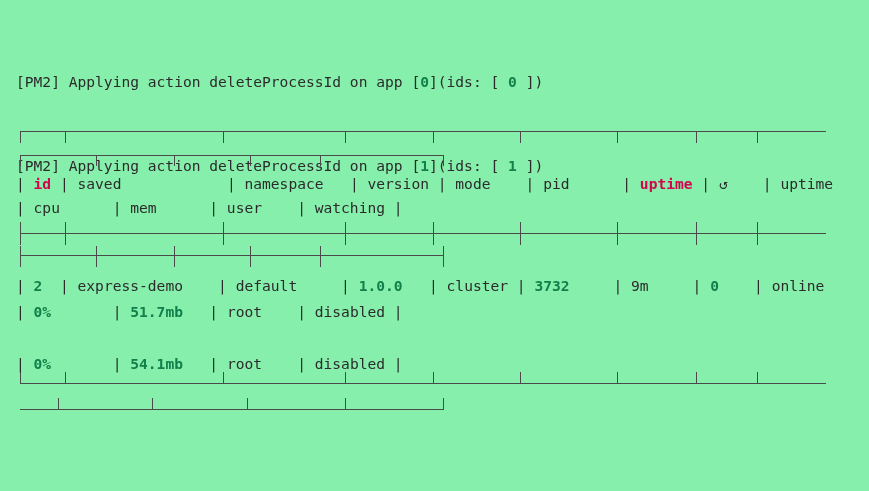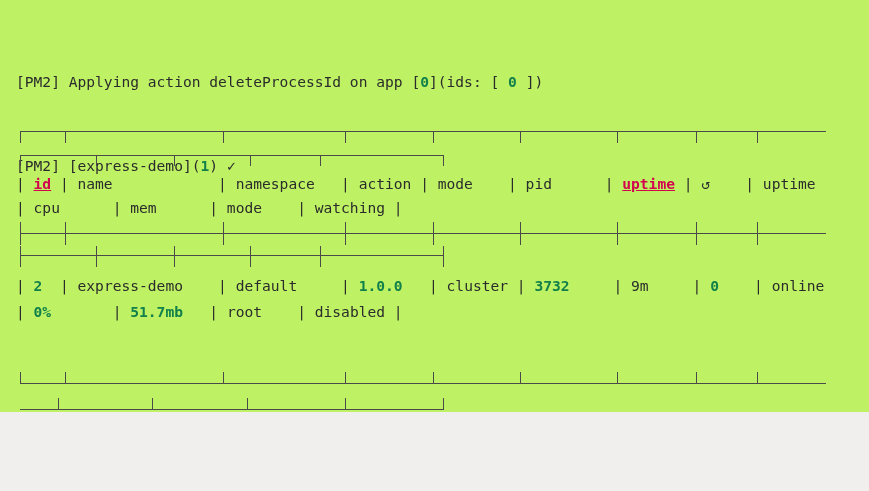--- a/index.html
+++ b/index.html
@@ -3,42 +3,42 @@
 <meta charset="utf-8">
 <style>
   html, body {
     margin: 0;
     padding: 0;
     background: #f0efed;
   }
   #screen {
     position: relative;
     width: 869px;
-    height: 412px;
-    background: #bef264;
+    height: 491px;
+    background: #86efac;
     overflow: hidden;
     font-family: "DejaVu Sans Mono", "Liberation Mono", monospace;
     font-size: 14.6px;
     line-height: 28px;
     color: #2b2b2b;
     -webkit-font-smoothing: antialiased;
   }
 
   .term {
     position: absolute;
     left: 16px;
     top: 12px;
     width: 845px;
     white-space: pre;
   }
 
   .line { height: 28px; white-space: pre; }
 
   .green  { color: #12804a; font-weight: 600; }
-  .red    { color: #d3044d; font-weight: 600; text-decoration: underline; }
+  .red    { color: #d3044d; font-weight: 600; }
   .dim    { color: #2b2b2b; }
 
   
   .rules { position: absolute; left: 0; top: 0; width: 869px; height: 491px; pointer-events: none; }
   .hline {
     position: absolute;
     height: 0;
     border-top: 1.4px solid #4a4a4a;
   }
   .tick {
@@ -64,21 +64,21 @@
     letter-spacing: -0.55px;
   }
 </style>
 </head>
 <body>
 
 <div id="screen">
 
   <div class="term">
     <div class="line" id="log-0"><span class="dim">[PM2] Applying action deleteProcessId on app [</span><span class="green">0</span><span class="dim">](ids: [ </span><span class="green">0</span><span class="dim"> ])</span></div>
-    <div class="line" id="log-3"><span class="dim">[PM2] [express-demo](</span><span class="green">1</span><span class="dim">) ✓</span></div>
+    <div class="line" id="log-2"><span class="dim">[PM2] Applying action deleteProcessId on app [</span><span class="green">1</span><span class="dim">](ids: [ </span><span class="green">1</span><span class="dim"> ])</span></div>
   </div>
 
   <div class="rules">
 
     <div class="hline" style="left:20px; top:131px; width:806px;"></div>
     <div class="tick" style="left:20px;  top:131px; height:12px;"></div>
     <div class="tick" style="left:65px;  top:131px; height:12px;"></div>
     <div class="tick" style="left:223px; top:131px; height:12px;"></div>
     <div class="tick" style="left:345px; top:131px; height:12px;"></div>
     <div class="tick" style="left:433px; top:131px; height:12px;"></div>
@@ -126,24 +126,25 @@
     <div class="tick" style="left:757px; top:372px; height:12px;"></div>
 
     <div class="hline" style="left:20px; top:409px; width:424px;"></div>
     <div class="tick" style="left:58px;  top:398px; height:12px;"></div>
     <div class="tick" style="left:152px; top:398px; height:12px;"></div>
     <div class="tick" style="left:247px; top:398px; height:12px;"></div>
     <div class="tick" style="left:345px; top:398px; height:12px;"></div>
     <div class="tick" style="left:443px; top:398px; height:12px;"></div>
   </div>
 
-  <div class="table-text line" id="thead-1" style="top:170px;"><span class="dim">| </span><span class="red">id</span><span class="dim"> | name            | namespace   | action | mode    | pid      | </span><span class="red">uptime</span><span class="dim"> | ↺    | uptime</span></div>
-  <div class="table-text line" id="thead-2" style="top:194px;"><span class="dim">| cpu      | mem      | mode    | watching |</span></div>
+  <div class="table-text line" id="thead-1" style="top:170px;"><span class="dim">| </span><span class="red">id</span><span class="dim"> | saved            | namespace   | version | mode    | pid      | </span><span class="red">uptime</span><span class="dim"> | ↺    | uptime</span></div>
+  <div class="table-text line" id="thead-2" style="top:194px;"><span class="dim">| cpu      | mem      | user    | watching |</span></div>
 
   <div class="table-text line" id="row-0-a" style="top:272px;"><span class="dim">| </span><span class="green">2</span><span class="dim">  | express-demo    | default     | </span><span class="green">1.0.0</span><span class="dim">   | cluster | </span><span class="green">3732</span><span class="dim">     | 9m     | </span><span class="green">0</span><span class="dim">    | online</span></div>
   <div class="table-text line" id="row-0-b" style="top:298px;"><span class="dim">| </span><span class="green">0%</span><span class="dim">       | </span><span class="green">51.7mb</span><span class="dim">   | root    | disabled |</span></div>
+  <div class="table-text line" id="row-1-b" style="top:350px;"><span class="dim">| </span><span class="green">0%</span><span class="dim">       | </span><span class="green">54.1mb</span><span class="dim">   | root    | disabled |</span></div>
 
   <div class="warnblock">
     <div class="line" id="warn-1"><span class="dim">[PM2][WARN] Current process list is not synchronized with saved list. Type </span><span class="green">'pm2 save'</span><span class="dim"> to</span></div>
     
   </div>
 
 </div>
 
 </body></html>

